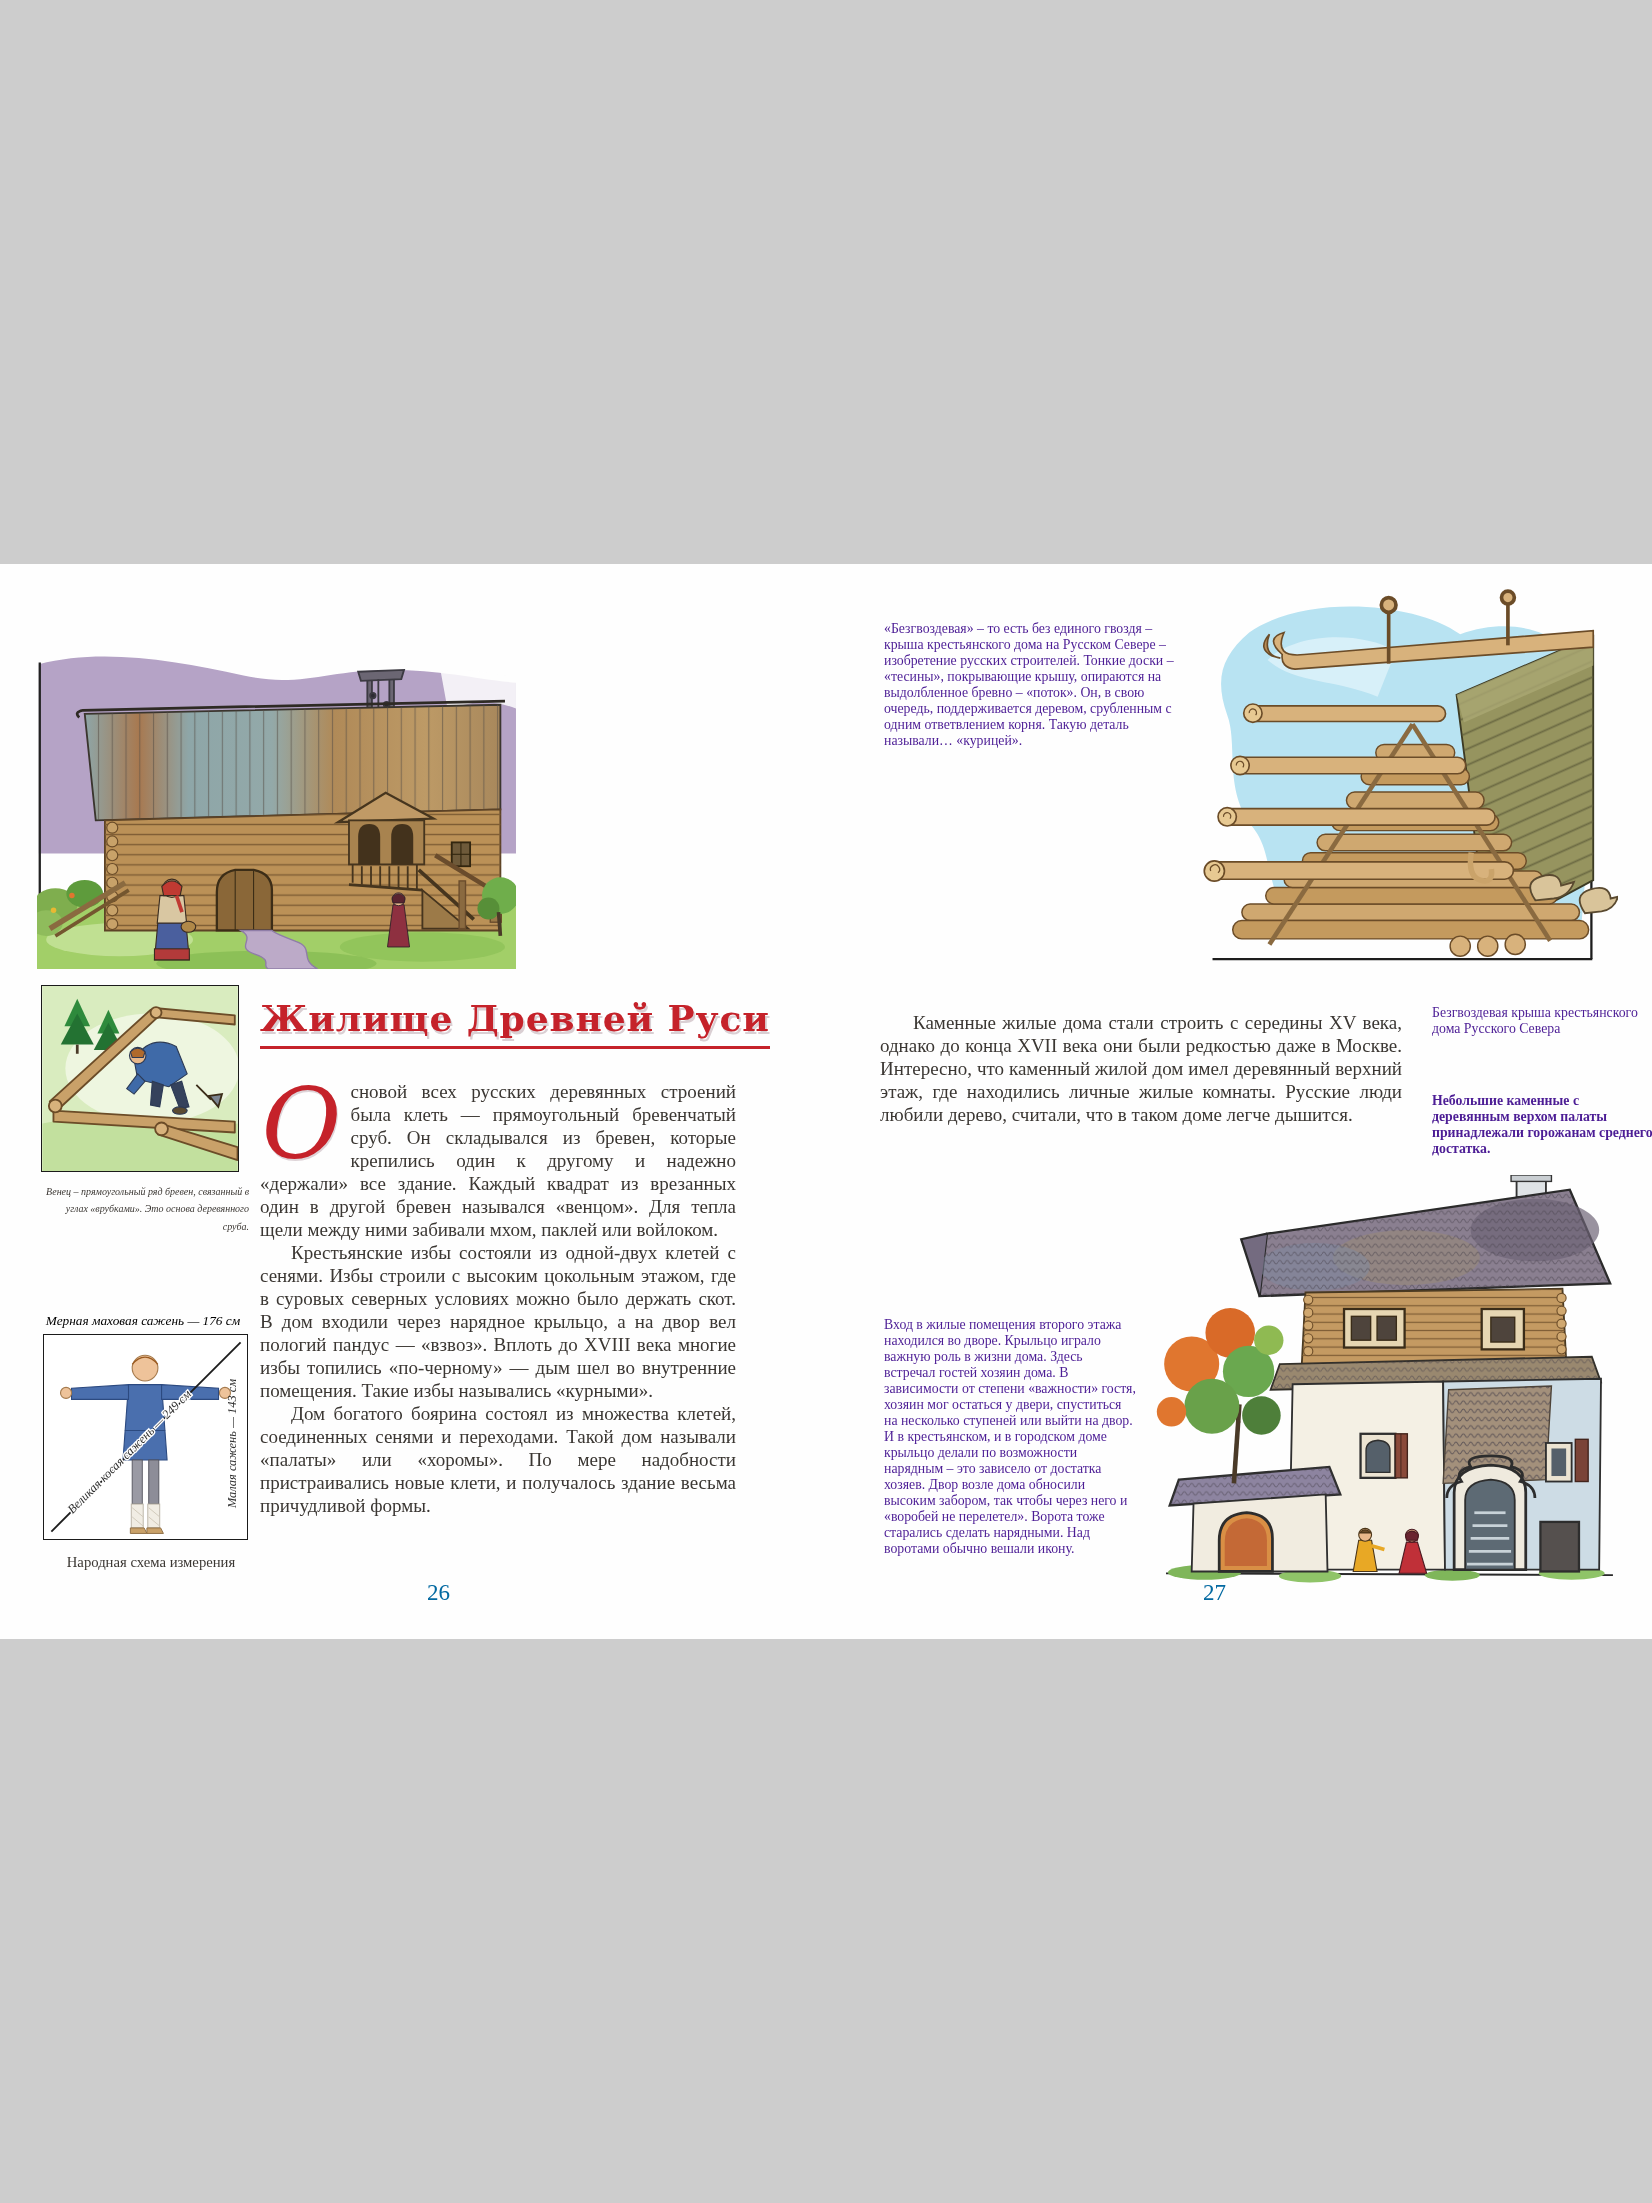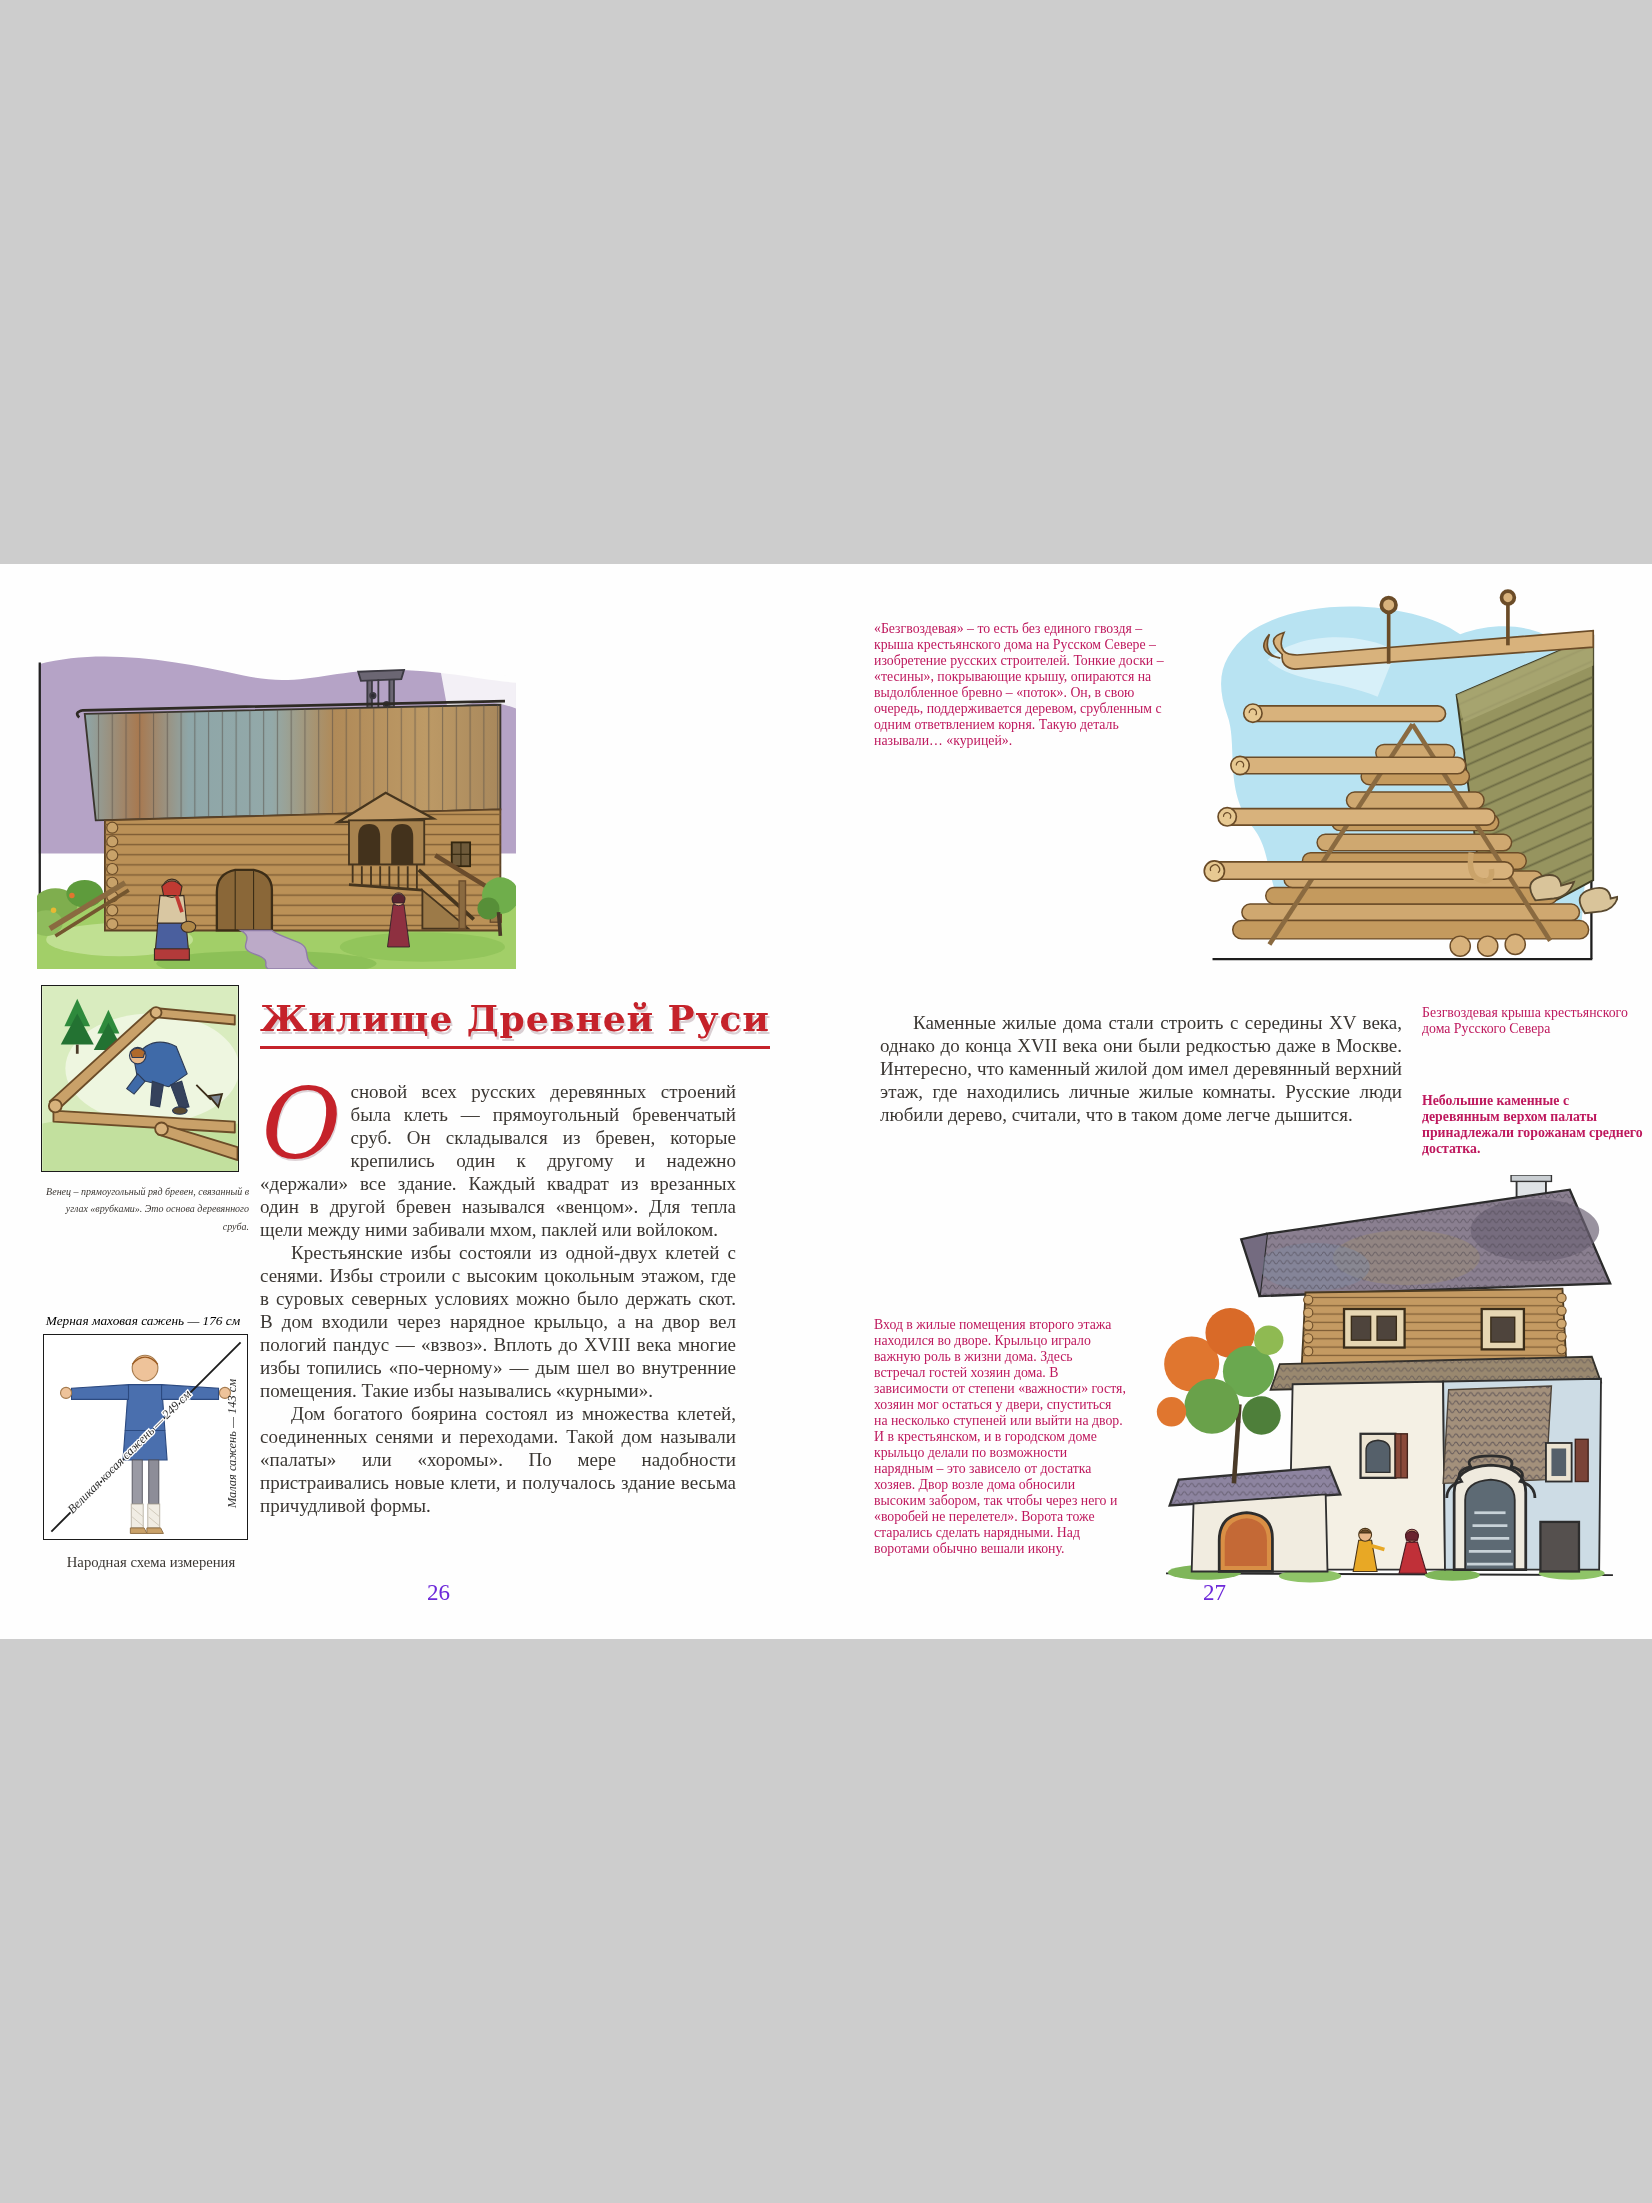--- a/index.html
+++ b/index.html
@@ -43,25 +43,25 @@
   .body-col p.indent{text-indent:31px;}
   .dropcap{
     float:left;
     font-family:"DejaVu Serif", serif;
     font-style:italic;
     font-size:97px;line-height:77px;
     color:#c5222a;
     padding:5.5px 9.2px 0 1.8px;
     text-shadow:0.9px 1.8px 0 rgba(176,150,160,.4);
   }
-  .pagenum{font-size:23px;width:55px;text-align:center;color:#6d28d9;}
+  .pagenum{font-size:23px;width:55px;text-align:center;color:#0369a1;}
   .pn26{left:411px;top:1580px;}
   .pn27{left:1187px;top:1580px;}
   
-  .cap{font-size:13.8px;line-height:16px;color:#be185d;text-align:left;}
+  .cap{font-size:13.8px;line-height:16px;color:#4c1d95;text-align:left;margin-left:10px;}
   .cap-top{left:874px;top:621px;width:310px;}
   .roof-illus{left:1185px;top:577px;width:433px;height:388px;}
   .rp-par{
     left:872px;top:1003px;width:538px;
     font-size:19px;line-height:23px;text-align:justify;
   }
   .rp-par p{margin:8px;text-indent:33px;}
   .cap-roof{left:1422px;top:1005px;width:222px;}
   .cap-palaty{left:1422px;top:1093px;width:222px;font-weight:bold;}
   .cap-entrance{left:874px;top:1317px;width:252px;}

